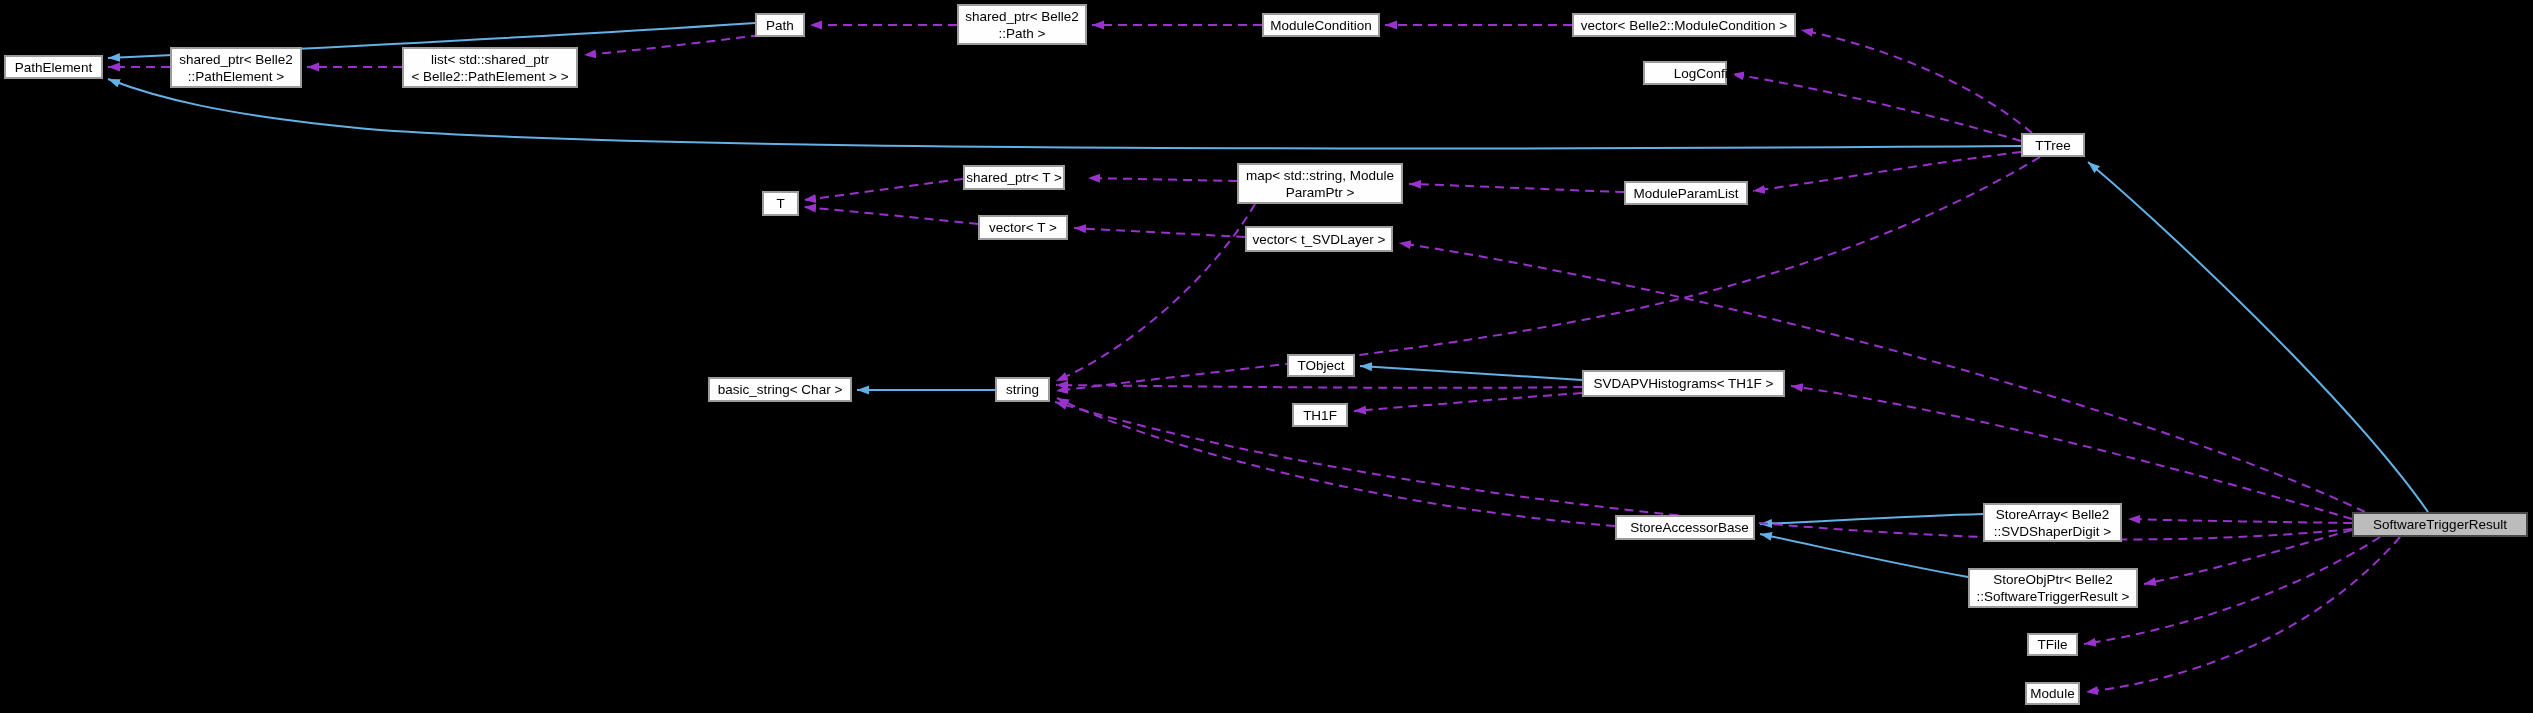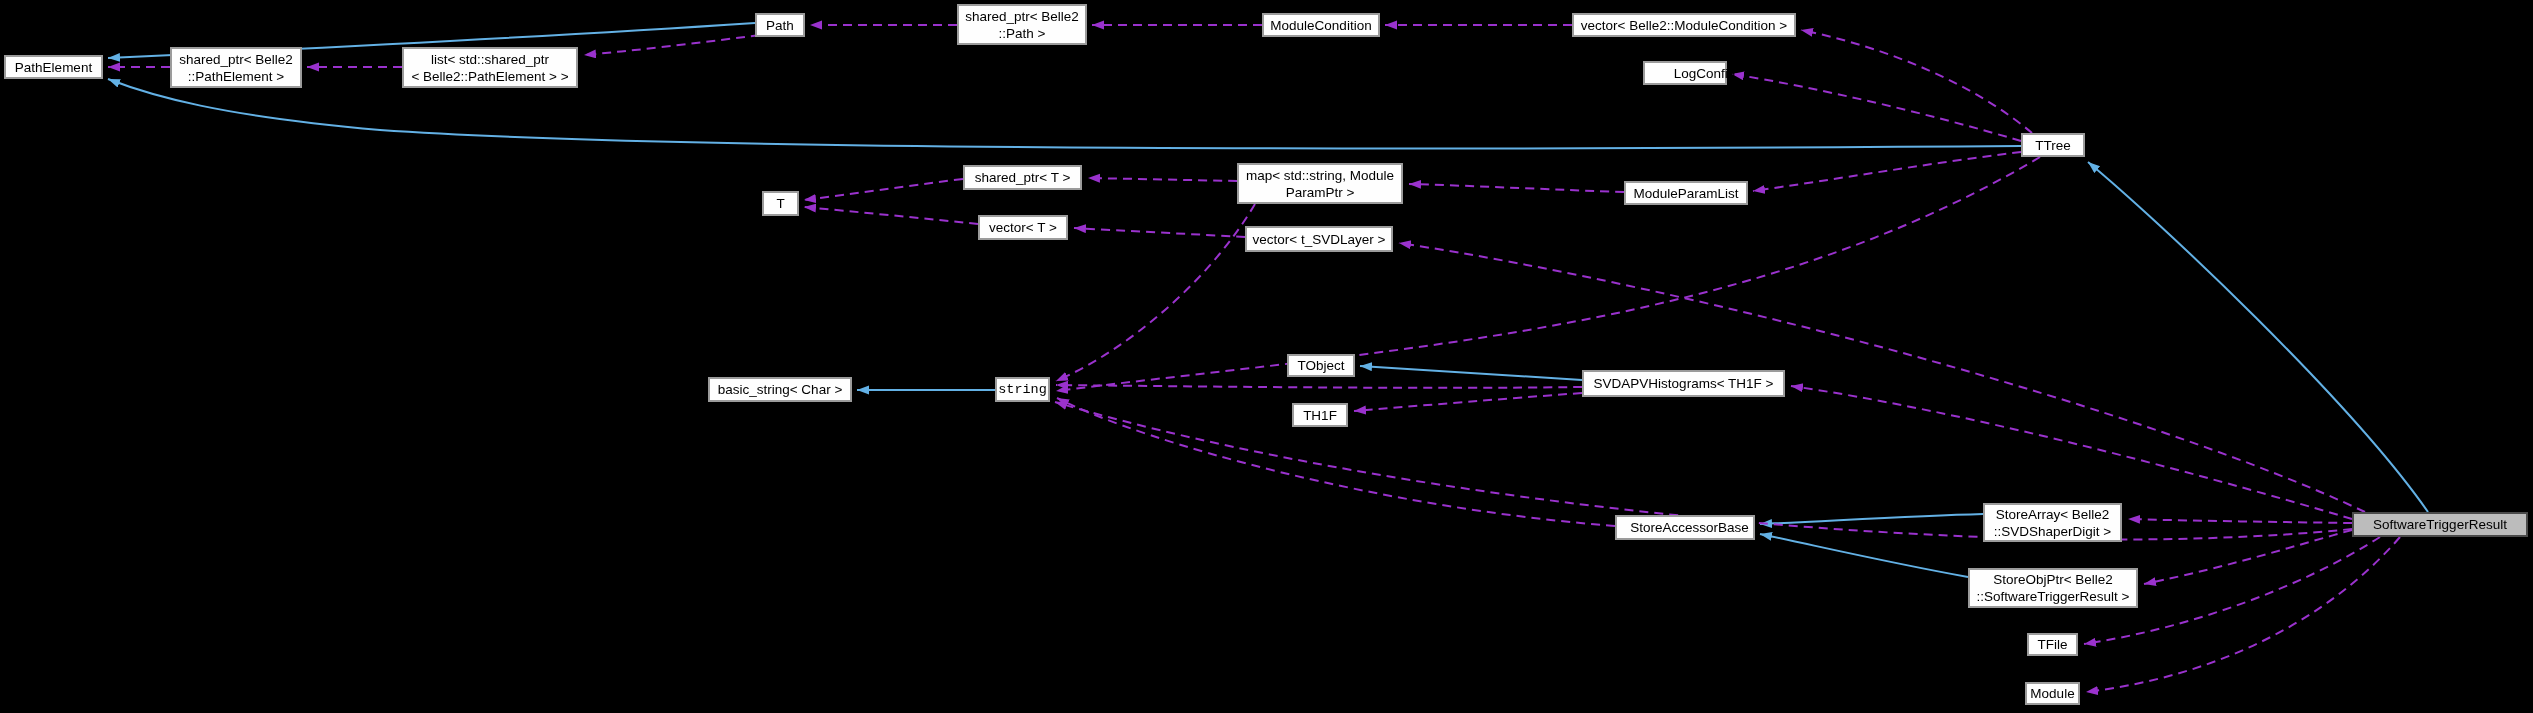--- a/index.html
+++ b/index.html
@@ -102,40 +102,40 @@
   <div class="node" style="left:1262px;top:13px;width:118px;height:24px;">ModuleCondition</div>
 
   <div class="node" style="left:1572px;top:13px;width:224px;height:24px;">vector&lt; Belle2::ModuleCondition &gt;</div>
 
   <div class="node" style="left:1643px;top:61px;width:84px;height:24px;padding-left:39px;">LogConfig</div>
 
   <div class="node" style="left:2021px;top:133px;width:64px;height:24px;">TTree</div>
 
   <div class="node" style="left:762px;top:191px;width:37px;height:25px;">T</div>
 
-  <div class="node" style="left:963px;top:165px;width:119px;height:25px;">shared_ptr&lt; T &gt;</div>
+  <div class="node" style="left:963px;top:165px;width:102px;height:25px;">shared_ptr&lt; T &gt;</div>
 
   <div class="node" style="left:1237px;top:163px;width:166px;height:41px;">map&lt; std::string, Module
 ParamPtr &gt;</div>
 
   <div class="node" style="left:978px;top:215px;width:90px;height:25px;">vector&lt; T &gt;</div>
 
   <div class="node" style="left:1245px;top:226px;width:148px;height:26px;">vector&lt; t_SVDLayer &gt;</div>
 
   <div class="node" style="left:1624px;top:181px;width:124px;height:24px;">ModuleParamList</div>
 
   <div class="node" style="left:1287px;top:354px;width:68px;height:23px;">TObject</div>
 
   <div class="node" style="left:1292px;top:403px;width:56px;height:24px;">TH1F</div>
 
   <div class="node" style="left:1582px;top:370px;width:203px;height:27px;">SVDAPVHistograms&lt; TH1F &gt;</div>
 
   <div class="node" style="left:708px;top:377px;width:144px;height:25px;">basic_string&lt; Char &gt;</div>
 
-  <div class="node" style="left:995px;top:377px;width:55px;height:25px;font-family:Liberation Mono, monospace;">string</div>
+  <div class="node" style="left:995px;top:377px;width:55px;height:25px;">string</div>
 
   <div class="node" style="left:1615px;top:515px;width:140px;height:25px;padding-left:9px;">StoreAccessorBase</div>
 
   <div class="node" style="left:1983px;top:503px;width:139px;height:39px;">StoreArray&lt; Belle2
 ::SVDShaperDigit &gt;</div>
 
   <div class="node" style="left:1968px;top:568px;width:170px;height:40px;">StoreObjPtr&lt; Belle2
 ::SoftwareTriggerResult &gt;</div>
 
   <div class="node" style="left:2027px;top:633px;width:51px;height:23px;">TFile</div>

